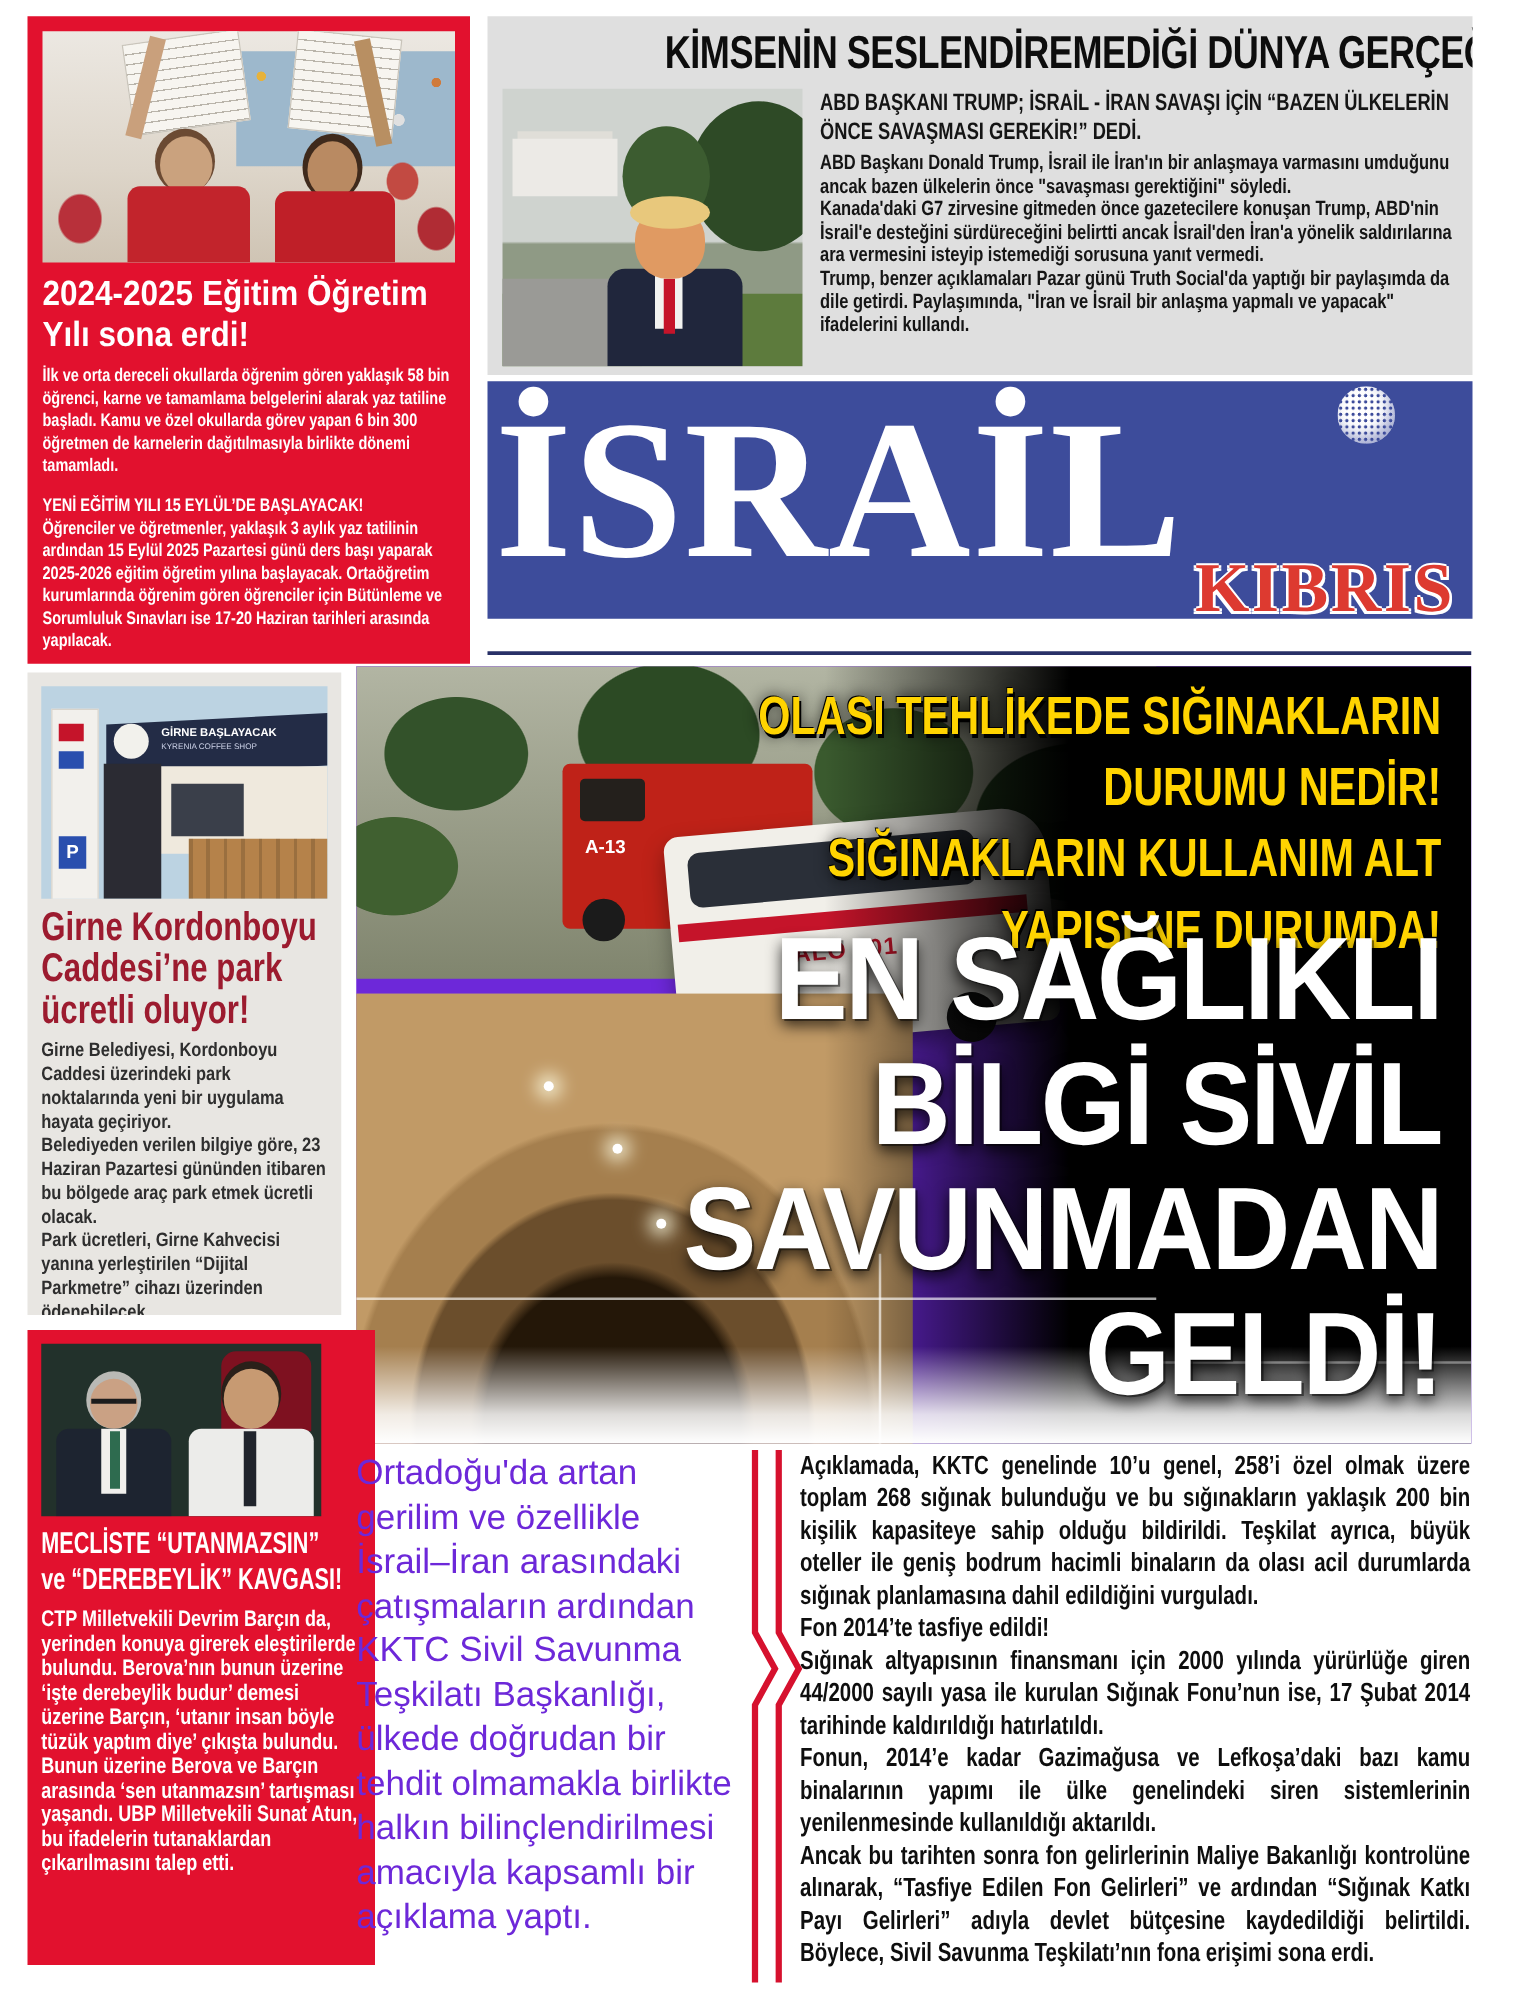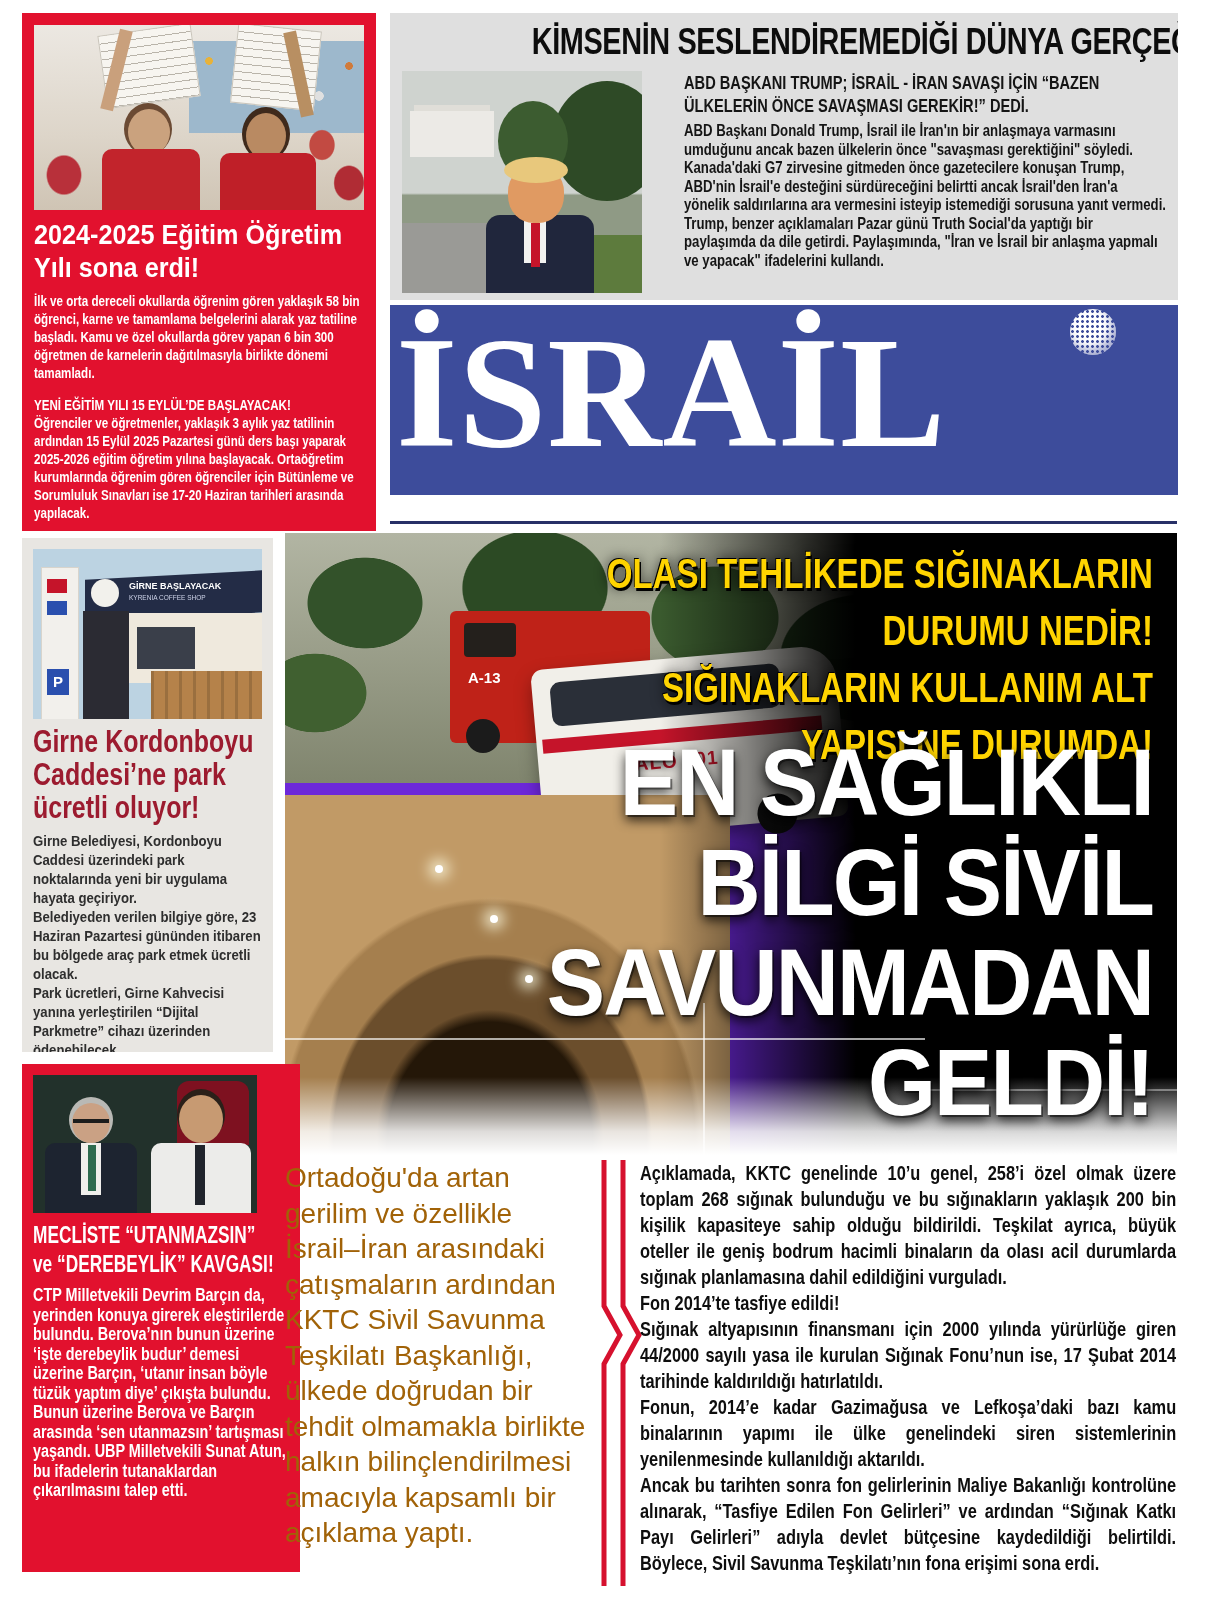--- a/index.html
+++ b/index.html
@@ -44,21 +44,21 @@
       box-shadow:0 -10px 0 -4px #e0ded8;}
   .tp-tree{position:absolute;border-radius:50%;}
   .lawn{position:absolute;left:0;bottom:0;width:100%;height:58px;background:#5d7b3d;}
   .road{position:absolute;left:-20px;bottom:0;width:150px;height:70px;background:#9a9a96;transform:skewX(-28deg);}
   .trump-fig{position:absolute;left:78px;bottom:0;width:120px;height:128px;}
   .trump-body{position:absolute;left:6px;bottom:0;width:108px;height:78px;background:#20263c;border-radius:14px 14px 0 0;}
   .trump-shirt{position:absolute;left:44px;bottom:30px;width:22px;height:44px;background:#f2f2f0;}
   .trump-tie{position:absolute;left:51px;bottom:26px;width:9px;height:44px;background:#c5142a;}
   .trump-head{position:absolute;left:28px;top:0;width:56px;height:58px;border-radius:46%;background:#e09a62;}
   .trump-hair{position:absolute;left:24px;top:-8px;width:64px;height:26px;border-radius:50%;background:#e8c87c;}
-  .trump-text{flex:1;padding-left:14px;color:#151515;margin-left:28px;}
+  .trump-text{flex:1;padding-left:14px;color:#151515;}
   .trump-sub{margin:0 0 4px 0;font-weight:bold;font-size:19px;line-height:23px;width:130%;
       transform:scaleX(.77);transform-origin:left top;}
   .trump-cols{width:125%;transform:scaleX(.8);transform-origin:left top;}
   .trump-cols p{margin:0;font-weight:bold;font-size:16.5px;line-height:18.5px;transform:none;width:100%;}
   
   .masthead{position:absolute;left:390px;top:305px;width:788px;height:190px;background:#3d4c9b;overflow:visible;}
   .mast-title{position:absolute;left:6px;top:-12px;color:#fff;font-family:"Liberation Serif",serif;
       font-weight:bold;font-size:158px;letter-spacing:1px;line-height:200px;}
   .globe-icon{position:absolute;right:62px;top:4px;width:46px;height:46px;border-radius:50%;background:#fff;
       background-image:radial-gradient(#3d4c9b 1.3px,transparent 1.5px);background-size:5px 5px;
@@ -132,21 +132,21 @@
   .parl-box{position:absolute;left:22px;top:1064px;width:278px;height:508px;background:#e2112e;
       padding:11px;box-sizing:border-box;overflow:hidden;}
   .parl-photo{position:relative;width:224px;height:138px;overflow:hidden;background:#22312b;}
   .chair{position:absolute;right:8px;top:6px;width:72px;height:64px;background:#7e1120;border-radius:12px 12px 0 0;}
   .man{position:absolute;}
   .parl-headline{margin:7px 0 0 0;color:#fff;font-weight:bold;font-size:24px;line-height:29px;white-space:nowrap;
       width:139%;transform:scaleX(.72);transform-origin:left top;}
   .parl-body{margin:8px 0 0 0;color:#fff;font-weight:bold;font-size:18px;line-height:19.5px;
       width:125%;transform:scaleX(.8);transform-origin:left top;}
   
-  .intro-col{position:absolute;left:285px;top:1160px;width:305px;color:#a16207;
+  .intro-col{position:absolute;left:285px;top:1160px;width:305px;color:#6d28d9;
       font-size:28px;line-height:35.5px;}
   .intro-col p{margin:0;}
   .chevron{position:absolute;left:596px;top:1158px;}
   .right-col{position:absolute;left:640px;top:1160px;width:537px;color:#0e0e0e;}
   .right-col-inner{width:128%;transform:scaleX(.78);transform-origin:left top;
       font-weight:bold;font-size:21px;line-height:26px;text-align:justify;}
   .right-col-inner p{margin:0;}
   .rc-sub{text-align:left;}
 </style>
 </head>
@@ -205,20 +205,21 @@
           <p>Kanada'daki G7 zirvesine gitmeden önce gazetecilere konuşan Trump, ABD'nin İsrail'e desteğini sürdüreceğini belirtti ancak İsrail'den İran'a yönelik saldırılarına ara vermesini isteyip istemediği sorusuna yanıt vermedi.</p>
           <p>Trump, benzer açıklamaları Pazar günü Truth Social'da yaptığı bir paylaşımda da dile getirdi. Paylaşımında, "İran ve İsrail bir anlaşma yapmalı ve yapacak" ifadelerini kullandı.</p>
         </div>
       </div>
     </div>
   </section>
 
   <section class="masthead">
     <div class="mast-title">İSRAİL</div>
     <div class="globe-icon"></div>
+    <div class="mast-region">KIBRIS</div>
   </section>
   <div class="navy-rule"></div>
 
   <section class="main-photo">
     <div class="mp-sky"></div>
     <div class="mp-trees"></div>
     <div class="mp-firetruck">
       <div class="mp-ft-window"></div>
       <div class="mp-ft-label">A-13</div>
       <div class="mp-ft-wheel" style="left:16px;"></div>

